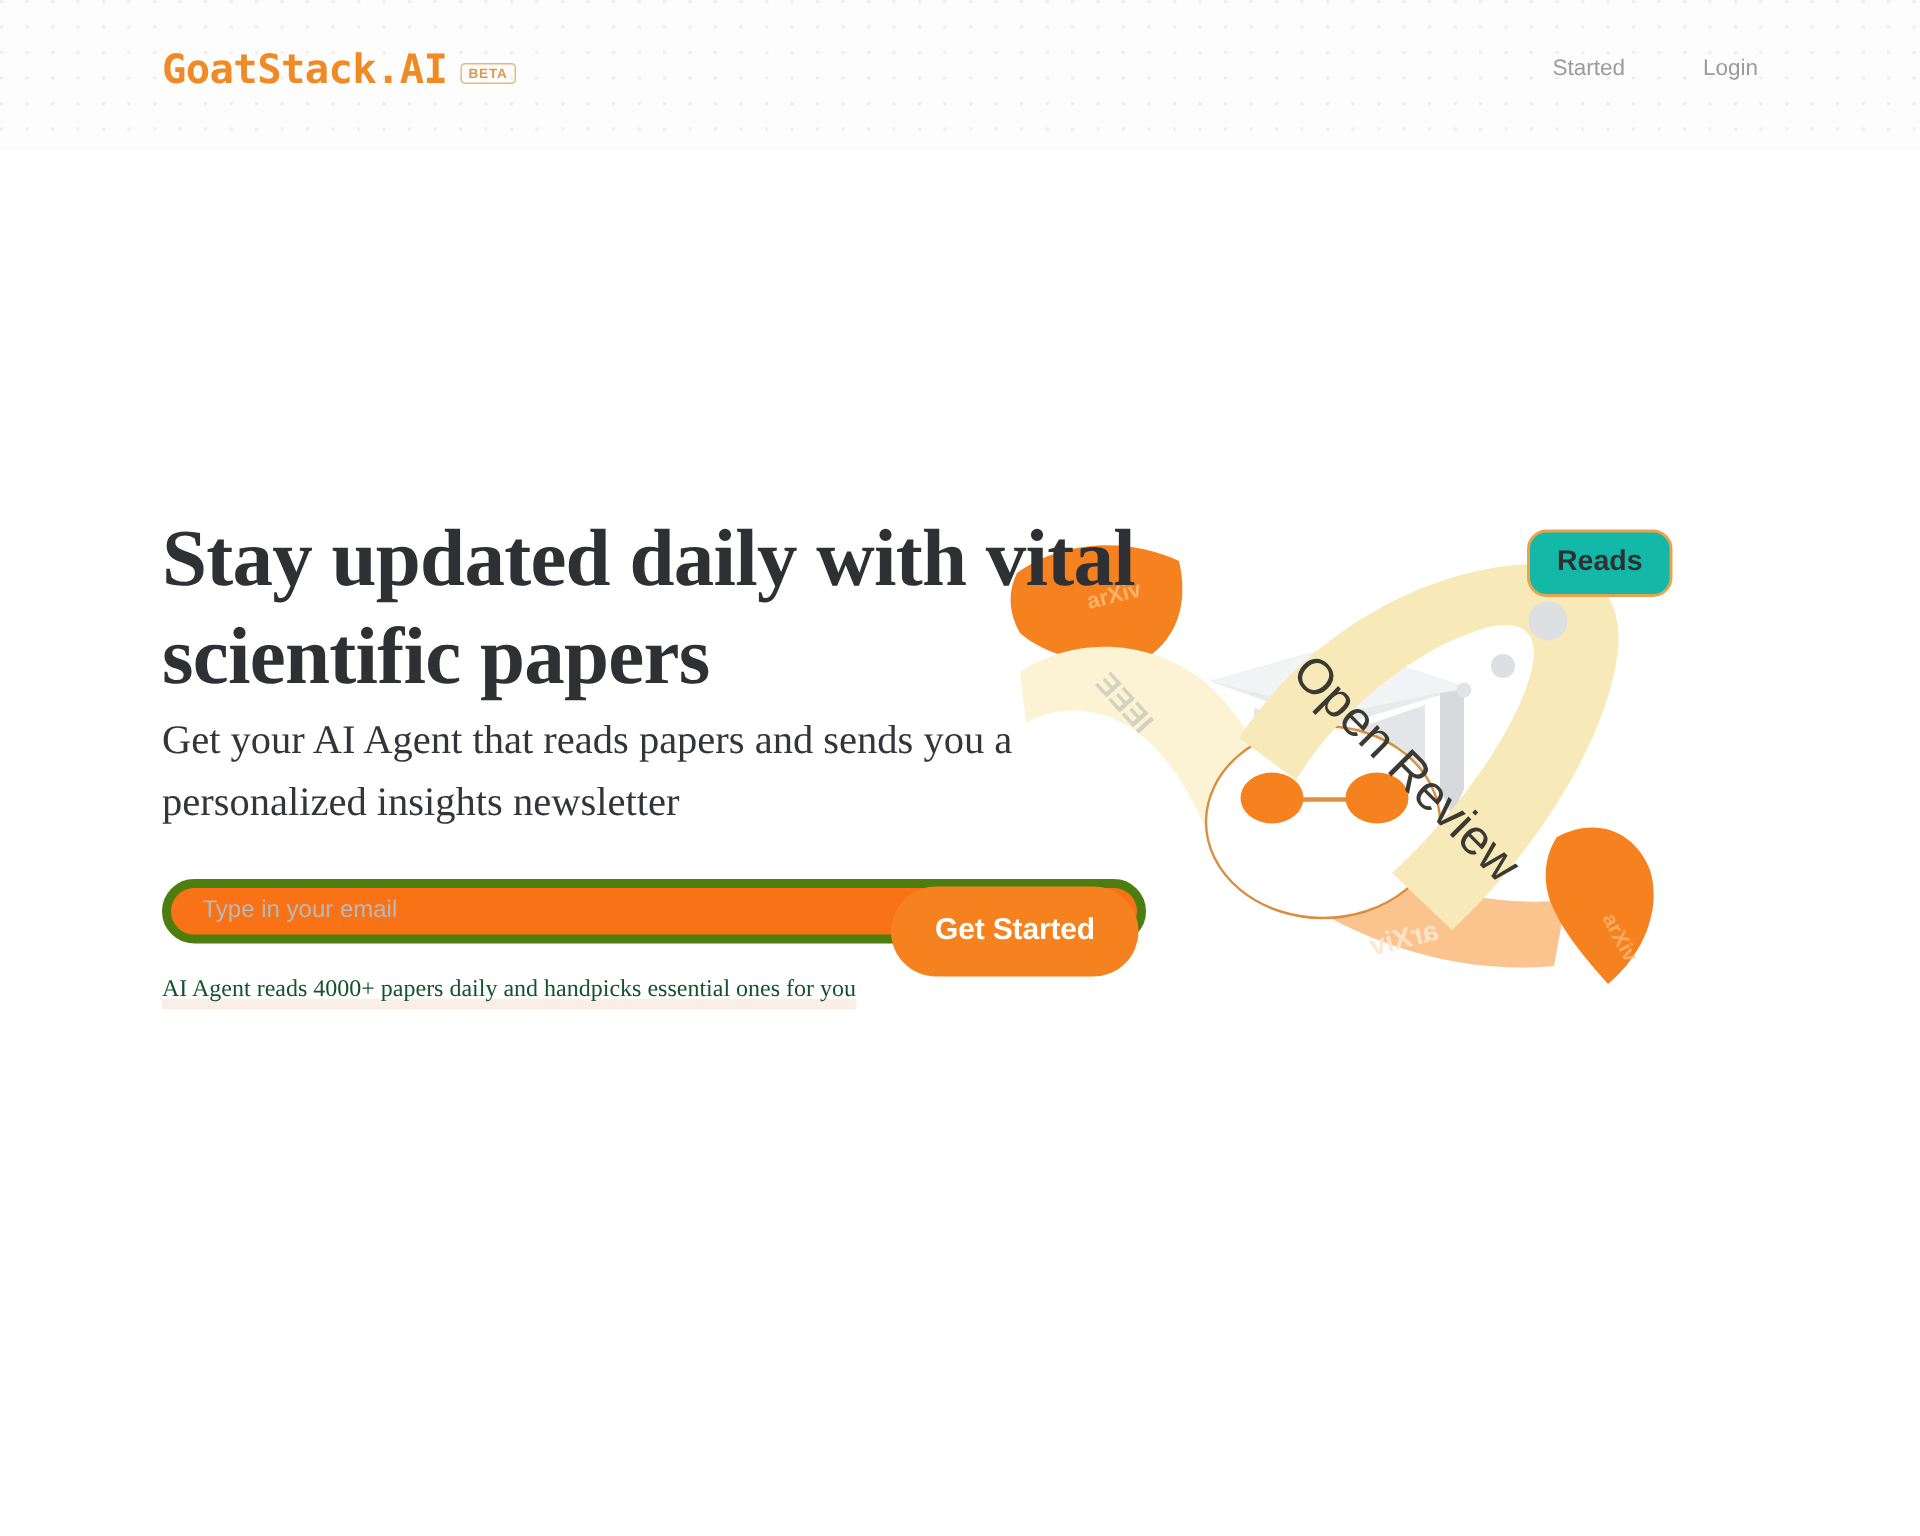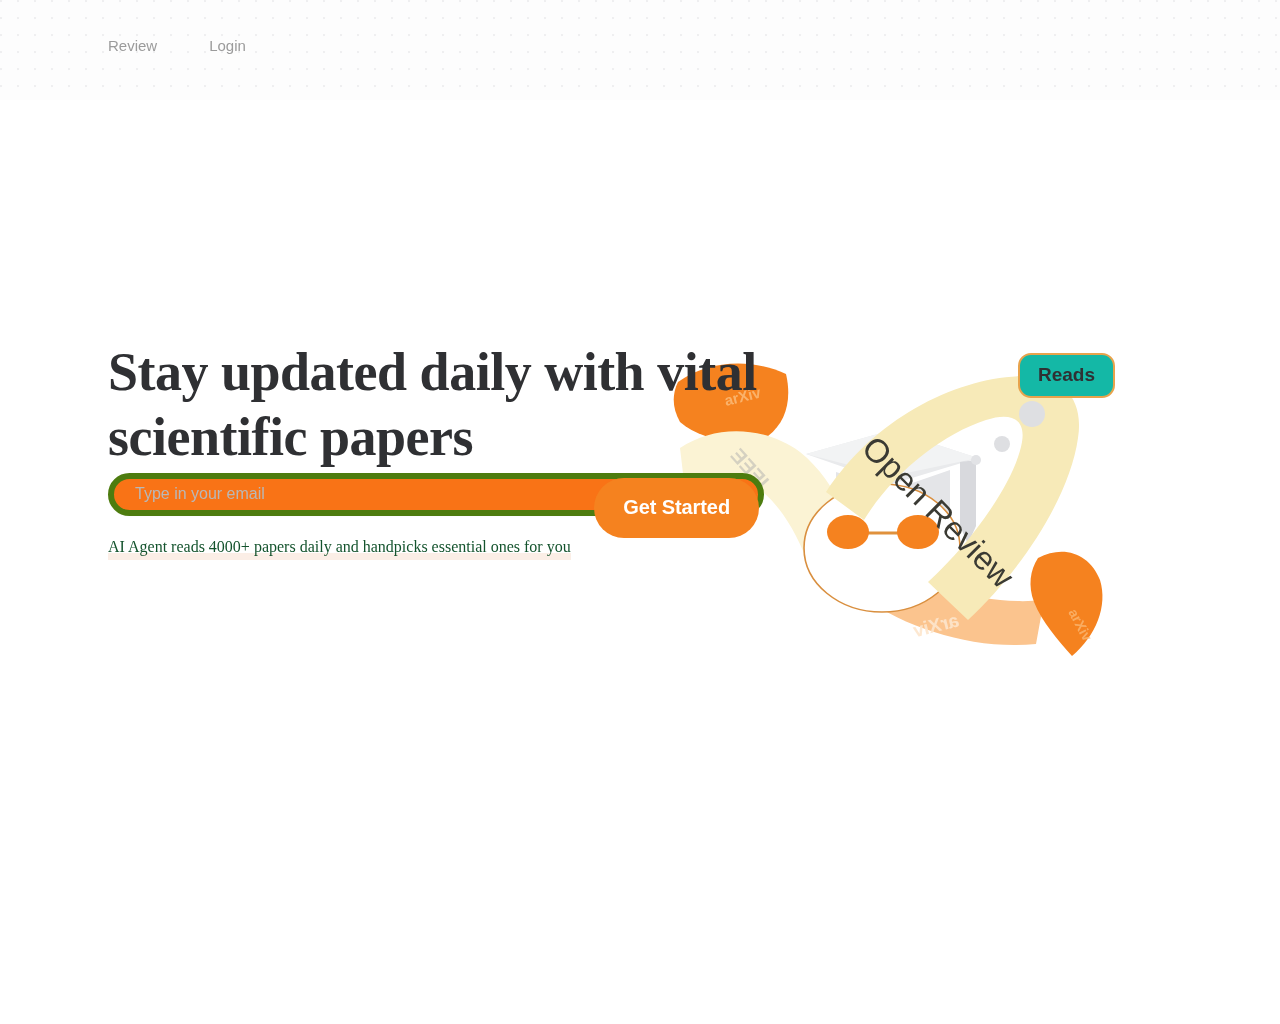--- a/index.html
+++ b/index.html
@@ -207,22 +207,26 @@
     color: #2f3033;
     z-index: 6;
   }
 </style>
 </head>
 <body>
 
 <div class="header-band"></div>
 
 <nav class="nav">
+  <div class="brand">
+    <span class="brand-name">GoatStack.AI</span>
+    <span class="beta-badge">BETA</span>
+  </div>
   <div class="nav-links">
-    <a class="nav-link" href="#">Review</a>
+    <a class="nav-link" href="#">Started</a>
     <a class="nav-link" href="#">Login</a>
   </div>
 </nav>
 
 <div class="illustration">
   <svg width="480" height="360" viewBox="0 0 480 360" xmlns="http://www.w3.org/2000/svg">
     <defs>
       <clipPath id="clipRibbonYellow">
         <path d="M62 135 C 120 60, 230 38, 300 42 L 320 100 C 250 96, 150 120, 100 185 Z"></path>
       </clipPath>
@@ -268,20 +272,21 @@
     <circle cx="316" cy="130" r="5" fill="#e2e3e6"></circle>
     <circle cx="342" cy="114" r="8" fill="#dedfe2"></circle>
     <circle cx="372" cy="84" r="13" fill="#dedfe2"></circle>
   </svg>
 
   <div class="reads-bubble">Reads</div>
 </div>
 
 <section class="hero">
   <h1 class="headline">Stay updated daily with vital scientific papers</h1>
+  <p class="subheadline">Get your AI Agent that reads papers and sends you a personalized insights newsletter</p>
 
   <form class="signup-form">
     <input class="email-input" type="email" placeholder="Type in your email" style="">
     <span class="envelope-icon">
       <svg width="20" height="15" viewBox="0 0 20 15" xmlns="http://www.w3.org/2000/svg">
         <rect x="0.8" y="0.8" width="18.4" height="13.4" rx="1.4" fill="none" stroke="#b9b9b9" stroke-width="1.6"></rect>
         <path d="M1.6 2.2 L 10 8.6 L 18.4 2.2" fill="none" stroke="#b9b9b9" stroke-width="1.6"></path>
       </svg>
     </span>
     <button class="get-started-btn" type="submit">Get Started</button>

